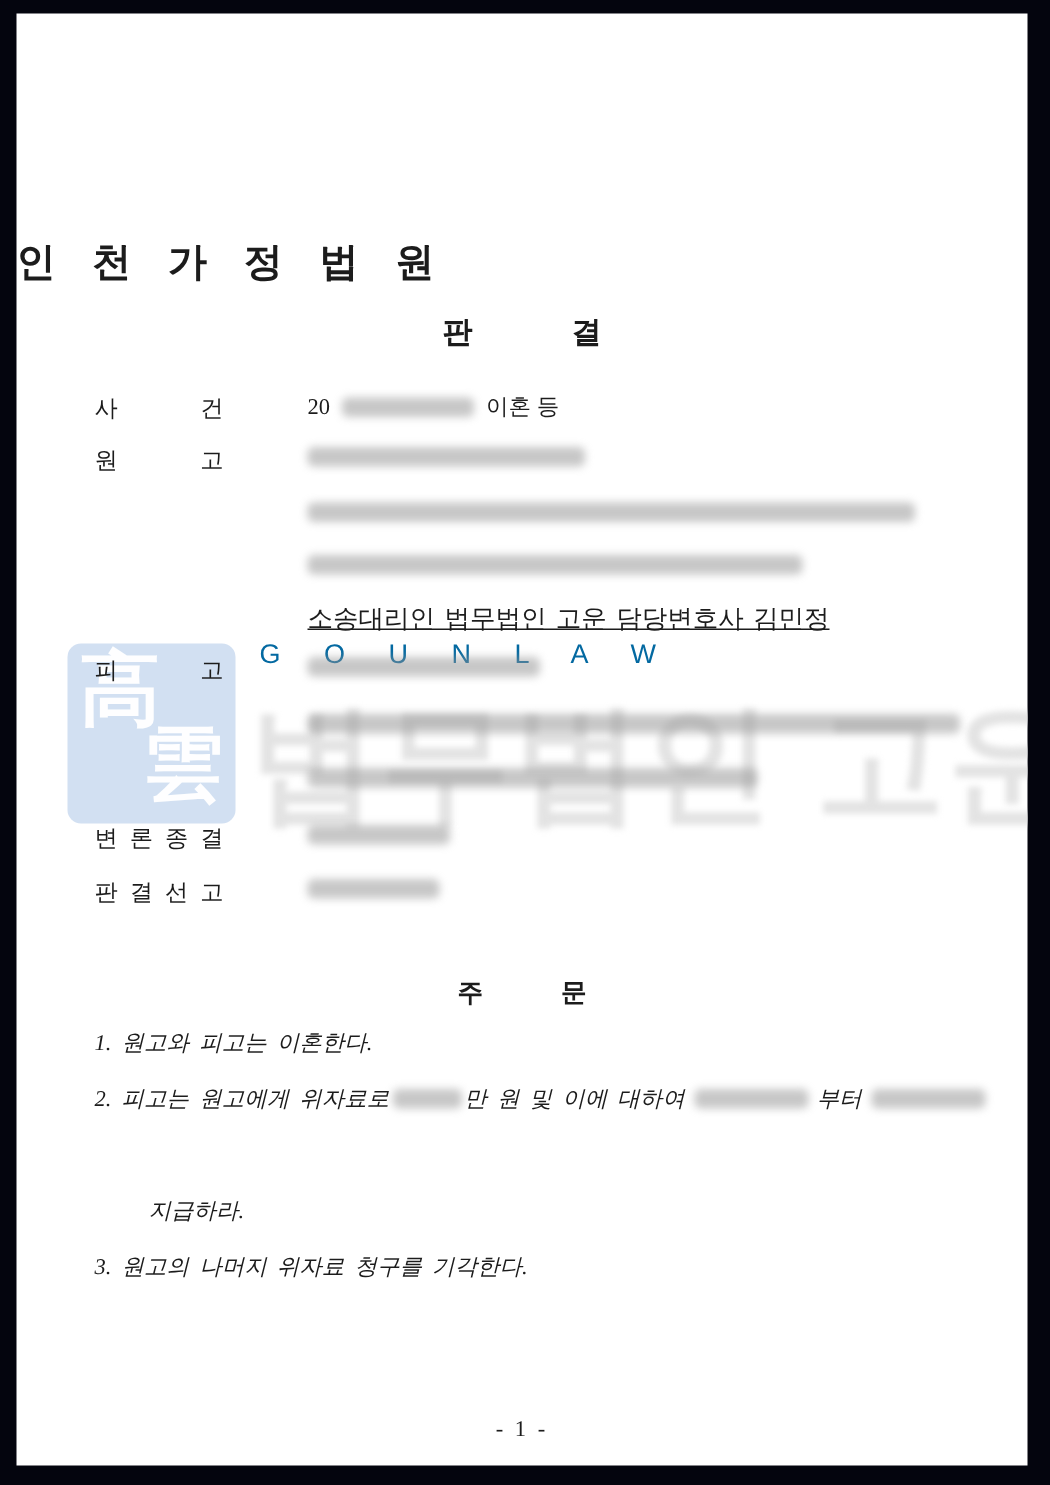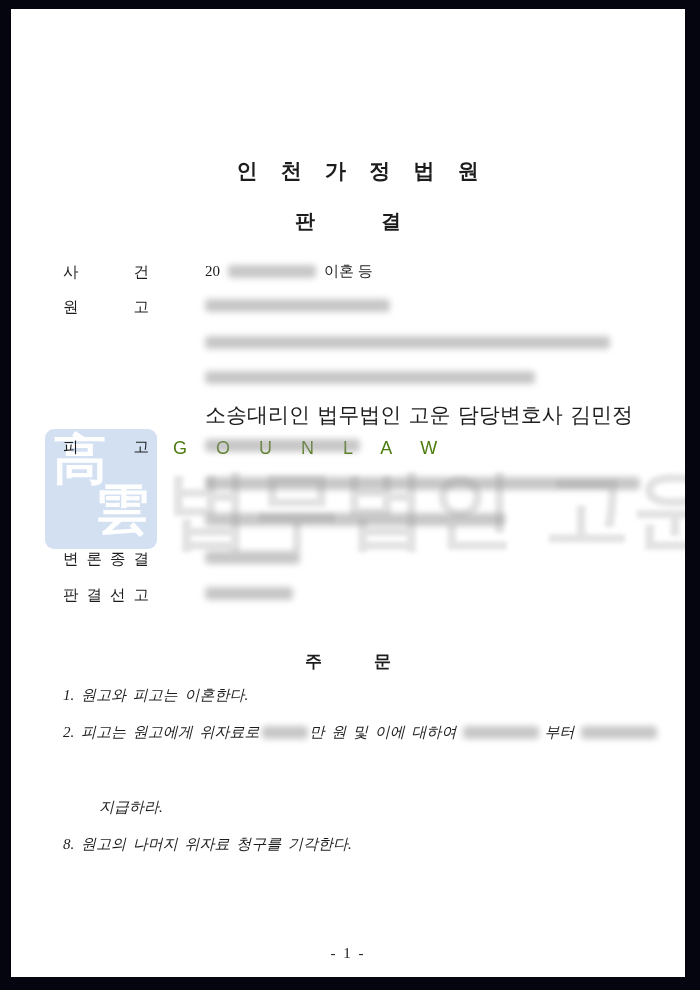--- a/index.html
+++ b/index.html
@@ -18,48 +18,48 @@
     left:34px;top:420px;width:112px;height:120px;
     background:#d2e0f2;border-radius:9px;
   }
   .seal .g1,.seal .g2{
     position:absolute;color:rgba(255,255,255,.96);
     font-weight:bold;line-height:1;
   }
   .seal .g1{left:8px;top:4px;font-size:54px;}
   .seal .g2{left:50px;top:54px;font-size:54px;}
   .wm-latin{
-    left:162px;top:429px;color:#4d7c0f;
+    left:162px;top:417px;color:#0369a1;
     font-family:"Liberation Sans","DejaVu Sans",sans-serif;
     font-size:18px;letter-spacing:12px;white-space:nowrap;
   }
   .wm-korean{
     left:155px;top:442px;color:#e3e3e3;
     font-family:"Liberation Sans","DejaVu Sans",sans-serif;
     font-weight:bold;font-size:86px;letter-spacing:2px;
     white-space:nowrap;filter:blur(2px);
   }
   
   .ct{position:absolute;z-index:2;}
   .court-name{
-    left:14px;width:100%;top:148px;text-align:center;
-    font-size:21px;font-weight:bold;letter-spacing:9px;white-space:pre;
+    left:0;width:100%;top:148px;text-align:left;
+    font-size:26px;font-weight:bold;letter-spacing:9px;white-space:pre;
   }
   .two-char{
     left:0;width:100%;text-align:center;font-weight:bold;
     display:flex;justify-content:center;
   }
   .judgment-title{top:199px;font-size:20px;gap:66px;}
   .order-heading{top:641px;font-size:17px;gap:52px;}
   .row{left:52px;height:20px;font-size:15.5px;}
   .row .lbl{
     display:inline-flex;justify-content:space-between;width:86px;
   }
   .row .val{position:absolute;left:142px;top:0;white-space:nowrap;font-size:15px;font-family:Liberation Serif, serif;}
-  .plain-line{left:194px;font-size:21px;white-space:nowrap;word-spacing:2px;}
+  .plain-line{left:194px;font-size:17px;white-space:nowrap;word-spacing:2px;text-decoration:underline;}
   .order-line{font-size:15px;white-space:nowrap;word-spacing:3px;font-style:italic;}
   .footer-page{
     left:0;width:100%;top:936px;text-align:center;font-size:15px;letter-spacing:2px;
   }
   
   .rd{
     display:inline-block;height:13px;background:#949494;
     border-radius:4px;filter:blur(3px);opacity:.52;
     vertical-align:-2px;
   }
@@ -149,17 +149,17 @@
     <span>문</span>
   </div>
 
   <div class="ct order-line" style="left:52px;top:677px">1. 원고와 피고는 이혼한다.</div>
 
   <div class="ct order-line" style="left:52px;top:714px">
     <span>2. 피고는 원고에게 위자료로</span><span class="rd amount"></span><span>만 원 및 이에 대하여</span><span class="rd d-from"></span><span>부터</span><span class="rd d-to"></span>
   </div>
   <div class="ct order-line" style="left:88px;top:789px">지급하라.</div>
 
-  <div class="ct order-line" style="left:52px;top:826px">8. 원고의 나머지 위자료 청구를 기각한다.</div>
+  <div class="ct order-line" style="left:52px;top:826px">3. 원고의 나머지 위자료 청구를 기각한다.</div>
 
   <div class="ct footer-page">- 1 -</div>
 
 </div>
 
 </body></html>

